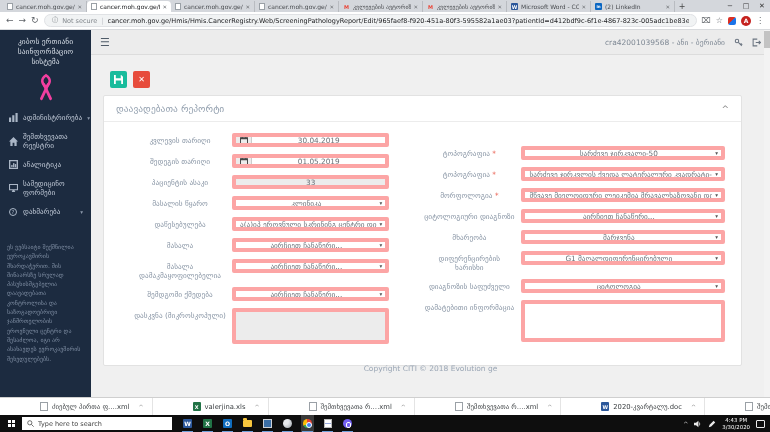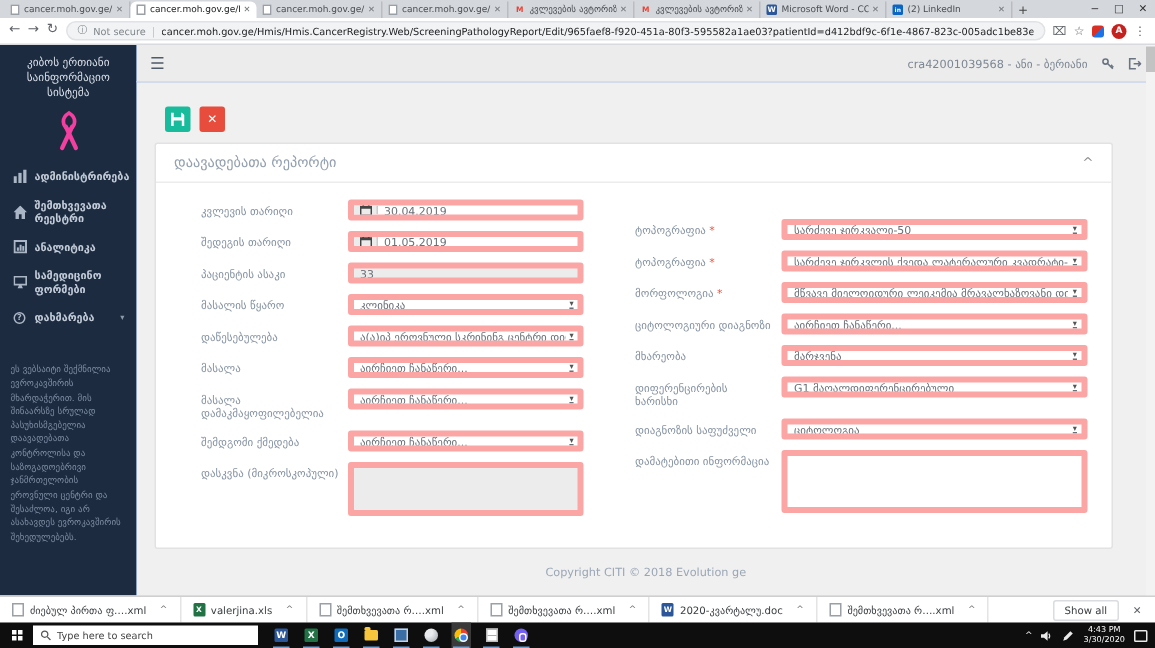--- a/index.html
+++ b/index.html
@@ -33,21 +33,21 @@
   .ext-sq { width:8px; height:8px; border-radius:2px; background:linear-gradient(135deg,#d93025 50%,#1a73e8 50%); }
   .avatar { width:10px; height:10px; border-radius:50%; background:#c5221f; color:#fff; font-size:6px;
             display:flex; align-items:center; justify-content:center; font-weight:bold; }
 
   
   .app { position:absolute; top:30px; left:0; right:0; bottom:35px; display:flex; background:#3b82f6; }
 
   .sidebar { width:91px; flex-shrink:0; background:#1c2b40; position:relative; }
   .sb-title { font-size:7.5px; line-height:1.35; text-align:center; color:#d8dfe8; padding:7px 5px 2px; }
   .ribbon-wrap { display:flex; justify-content:center; padding:3px 0 6px; }
-  .sb-item { display:flex; align-items:center; gap:5px; padding:5px 8px; font-size:7.2px; color:#c2cbd8; cursor:default;font-weight:bold; }
+  .sb-item { display:flex; align-items:center; gap:5px; padding:5px 8px; font-size:7.2px; color:#c2cbd8; cursor:default; }
   .sb-ico { width:10px; height:9px; flex-shrink:0; display:flex; align-items:center; justify-content:center; }
   .sb-ico svg { width:9px; height:9px; fill:#aab6c6; }
   .sb-chev { margin-left:auto; font-size:5.5px; color:#8c99ab; }
   .q-circle { width:8px; height:8px; border:1px solid #aab6c6; border-radius:50%; color:#aab6c6;
               font-size:5.5px; display:flex; align-items:center; justify-content:center; }
   .sb-note { position:absolute; left:7px; right:7px; top:212px; font-size:6px; line-height:1.55; color:#7e8da2; }
 
   .main { flex:1; display:flex; flex-direction:column; position:relative; }
   .topbar { height:25px; background:#ececec; border-bottom:1px solid #dcdcdc; display:flex; align-items:center; padding:0 9px; }
   .hamburger { font-size:11px; color:#4f5b68; }
@@ -58,47 +58,47 @@
   .content { flex:1; position:relative; background:#f0f0f0; }
   .btnrow { position:absolute; top:16px; left:19px; display:flex; gap:6px; }
   .btn { width:17px; height:17px; border-radius:2px; display:flex; align-items:center; justify-content:center; color:#fff; }
   .btn.save { background:#18bc9c; }
   .btn.cancel { background:#e74c3c; font-size:8px; }
 
   .panel { position:absolute; left:12px; right:28px; top:40px; background:#fff; border:1px solid #e2e2e2; border-radius:2px; }
   .panel-h { display:flex; align-items:center; padding:7px 12px; font-size:9.5px; color:#93a0af; border-bottom:1px solid #ececec; }
   .panel-h .collapse { margin-left:auto; font-size:9px; color:#8a8a8a; }
 
-  .form { display:flex; padding:11px 0 14px; }
+  .form { display:flex; padding:11px 0 14px;text-align:center; }
   .colL { width:47%; padding:0 14px 0 30px; }
   .colR { width:53%; padding:0 16px 0 20px;margin-top:13px; }
   .frow { display:flex; margin-bottom:7px; }
   .flabel { width:98px; flex-shrink:0; font-size:7.3px; color:#8693a3; padding-top:3px; line-height:1.25; padding-right:6px; }
   .flabel.req::after { content:" *"; color:#e74c3c; }
   .ctrl { flex:1; height:14px; border:4px solid #fca5a5; border-radius:2px; background:#fff;
           display:flex; align-items:center; font-size:7.3px; color:#6a7077; overflow:hidden;text-decoration:underline; }
   .ctrl .val { padding:0 4px; white-space:nowrap; overflow:hidden; flex:1; }
   .ctrl .caret { padding:0 3px; color:#555; font-size:5.5px; }
   .ctrl.disabled { background:#ececec; }
   .addon { width:16px; height:100%; background:#ececec; border-right:1px solid #ccc;
            display:flex; align-items:center; justify-content:center; flex-shrink:0; }
   .addon svg { width:8px; height:8px; fill:#444; }
   .ta { height:36px; align-items:flex-start; }
   .ta.big { height:42px; }
 
-  .copyright { position:absolute; bottom:11px; width:100%; text-align:center; font-size:7.5px; color:#9aa6b5; }
+  .copyright { position:absolute; bottom:24px; width:100%; text-align:center; font-size:7.5px; color:#9aa6b5; }
 
   .scrollbar { position:absolute; right:0; top:0; bottom:0; width:6px; background:#f3f3f3; }
   .scroll-thumb { width:100%; height:17px; background:#c3c3c3; margin-top:1px; }
 
   
   .dlbar { position:absolute; left:0; right:0; bottom:17px; height:18px; background:#fff;
            border-top:1px solid #cfcfcf; display:flex; align-items:center; }
   .dl { display:flex; align-items:center; height:100%; padding:0 8px; border-right:1px solid #e4e4e4;
-        gap:4px; font-size:6.8px; color:#3c4043; white-space:nowrap; }
+        gap:4px; font-size:6.8px; color:#3c4043; white-space:nowrap;margin-left:32px; }
   .dl .chev { color:#777; font-size:6px; margin-left:5px; }
   .fico { width:8px; height:9px; flex-shrink:0; display:flex; align-items:center; justify-content:center;
           font-size:5px; font-weight:bold; color:#fff; }
   .fico.xml { border:1px solid #9aa0a6; background:#fff; }
   .fico.excel { background:#217346; border-radius:1px; }
   .fico.word { background:#2b579a; border-radius:1px; }
   .dl-right { margin-left:auto; display:flex; align-items:center; gap:9px; padding-right:9px; }
   .showall { border:1px solid #dadce0; border-radius:2px; padding:2px 7px; font-size:6.8px; color:#3c4043; }
   .dl-close { color:#5f6368; font-size:7px; }
 

